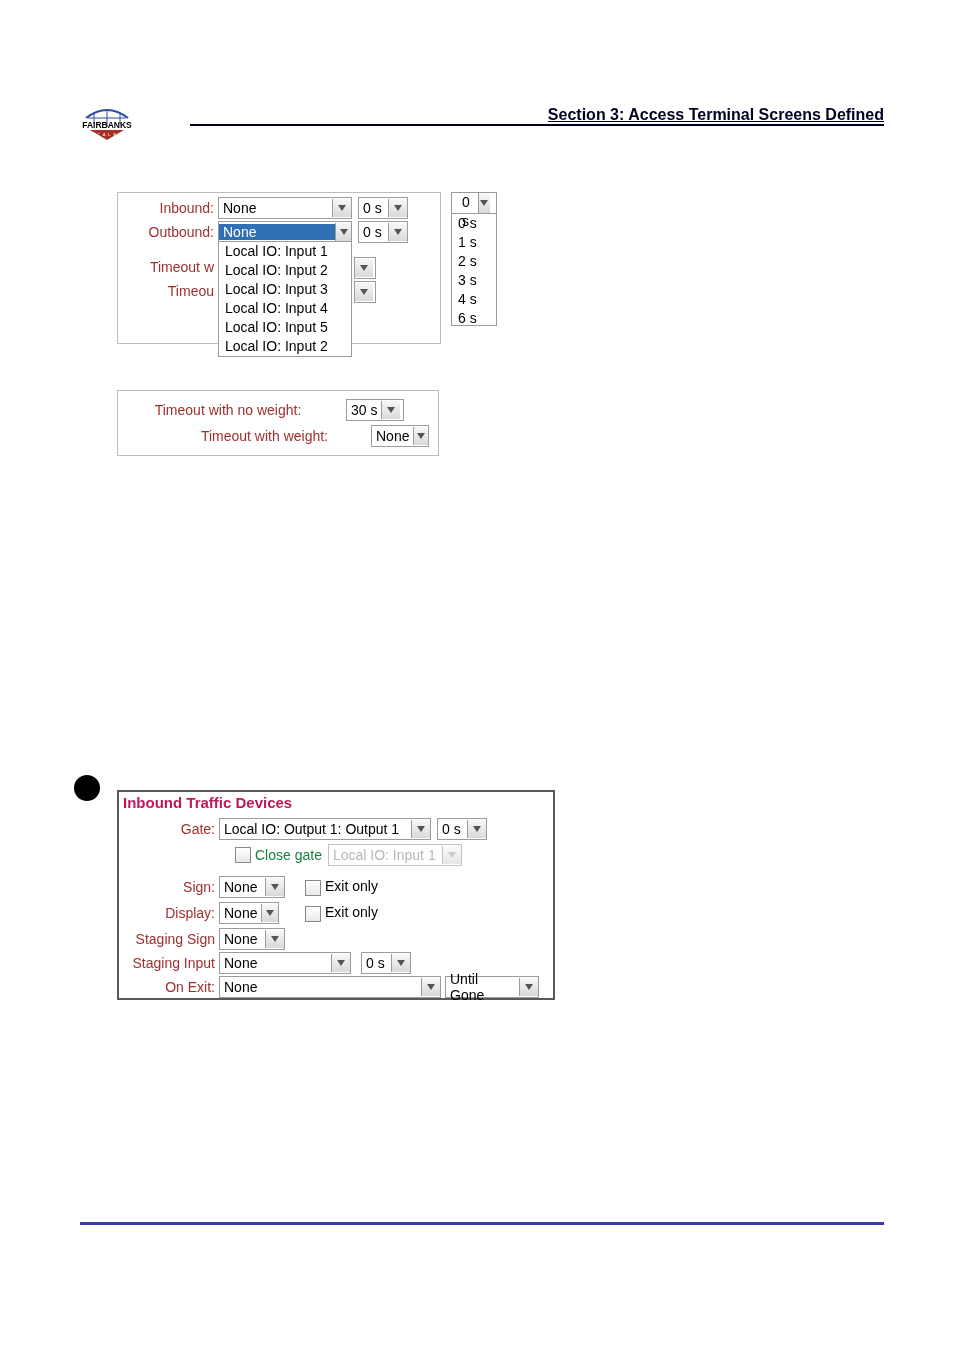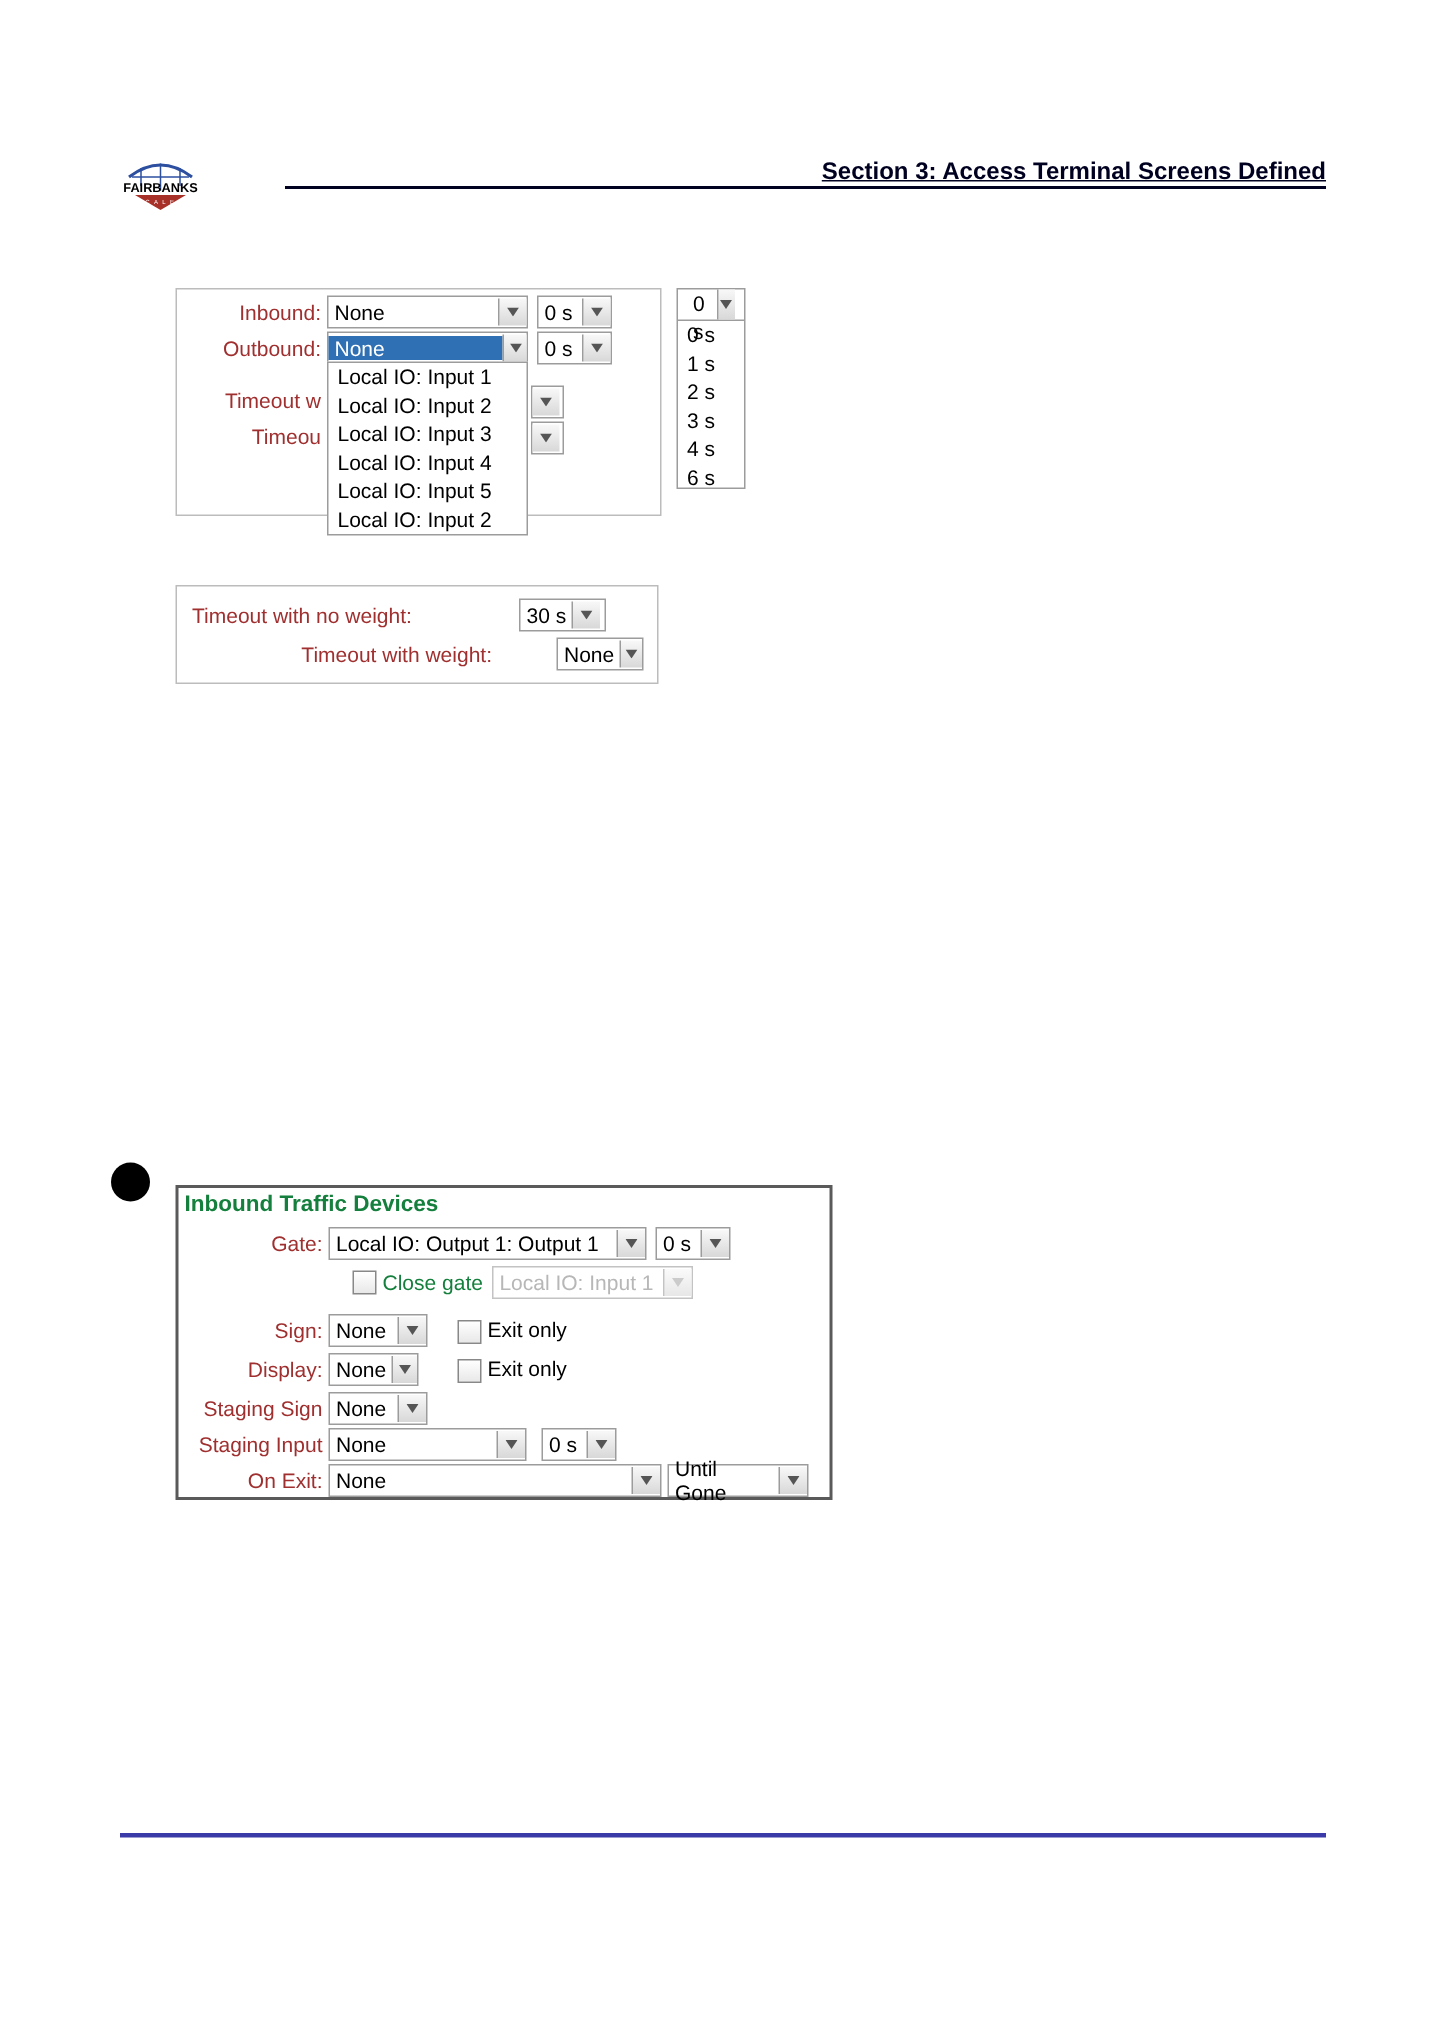--- a/index.html
+++ b/index.html
@@ -21,21 +21,21 @@
   .listbox div{padding:0 6px;line-height:19px;}
   
   #panel-inout{left:117px;top:192px;width:322px;height:150px;}
   #panel-inout .row{position:absolute;display:flex;align-items:center;}
   
   #sec-list{left:451px;top:192px;width:44px;height:132px;}
   
   #panel-to{left:117px;top:390px;width:320px;height:64px;}
   
   #panel-itd{left:117px;top:790px;width:434px;height:206px;border:2px solid #5a5a5a;}
-  #panel-itd .hd{font-weight:bold;font-size:15px;color:#15803d;padding:2px 4px;}
+  #panel-itd .hd{font-weight:bold;font-size:15px;color:#be185d;padding:2px 4px;}
   #panel-itd .row{position:absolute;display:flex;align-items:center;font-size:14px;}
   .bullet{position:absolute;left:74px;top:775px;width:26px;height:26px;border-radius:50%;background:#000;}
   .rule-bottom{position:absolute;left:80px;right:70px;top:1222px;height:3px;background:#3a3aa8;}
 </style>
 </head>
 <body>
 
 <div class="page">
 
   <div class="header">
@@ -136,21 +136,21 @@
     <div>0 s</div>
     <div>1 s</div>
     <div>2 s</div>
     <div>3 s</div>
     <div>4 s</div>
     <div>6 s</div>
   </div>
 
   <div id="panel-to" class="panel">
     <div style="position:absolute;left:10px;top:8px;display:flex;align-items:center;">
-      <span class="lbl" style="width:200px;text-align:left;">Timeout with no weight:</span>
+      <span class="lbl" style="width:200px;text-align:center;">Timeout with no weight:</span>
       <span class="sel" style="margin-left:18px;width:56px;justify-content:flex-start;">
         <span class="txt val">30 s</span>
         <span class="arr">
             <svg viewBox="0 0 8 6">
               <path d="M0 0 L8 0 L4 6 Z" fill="#555"></path>
             </svg>
           </span>
       </span>
     </div>
     <div style="position:absolute;left:10px;top:34px;display:flex;align-items:center;gap:37px;">

